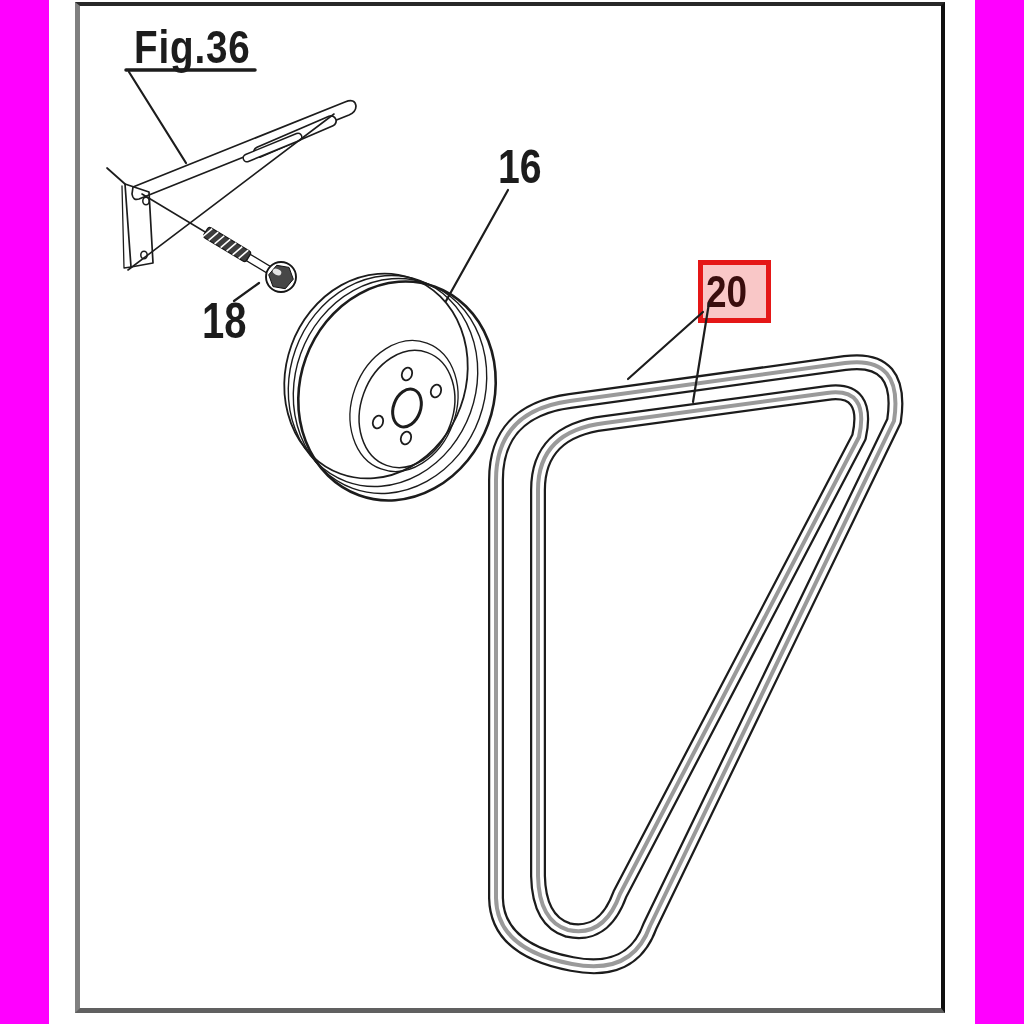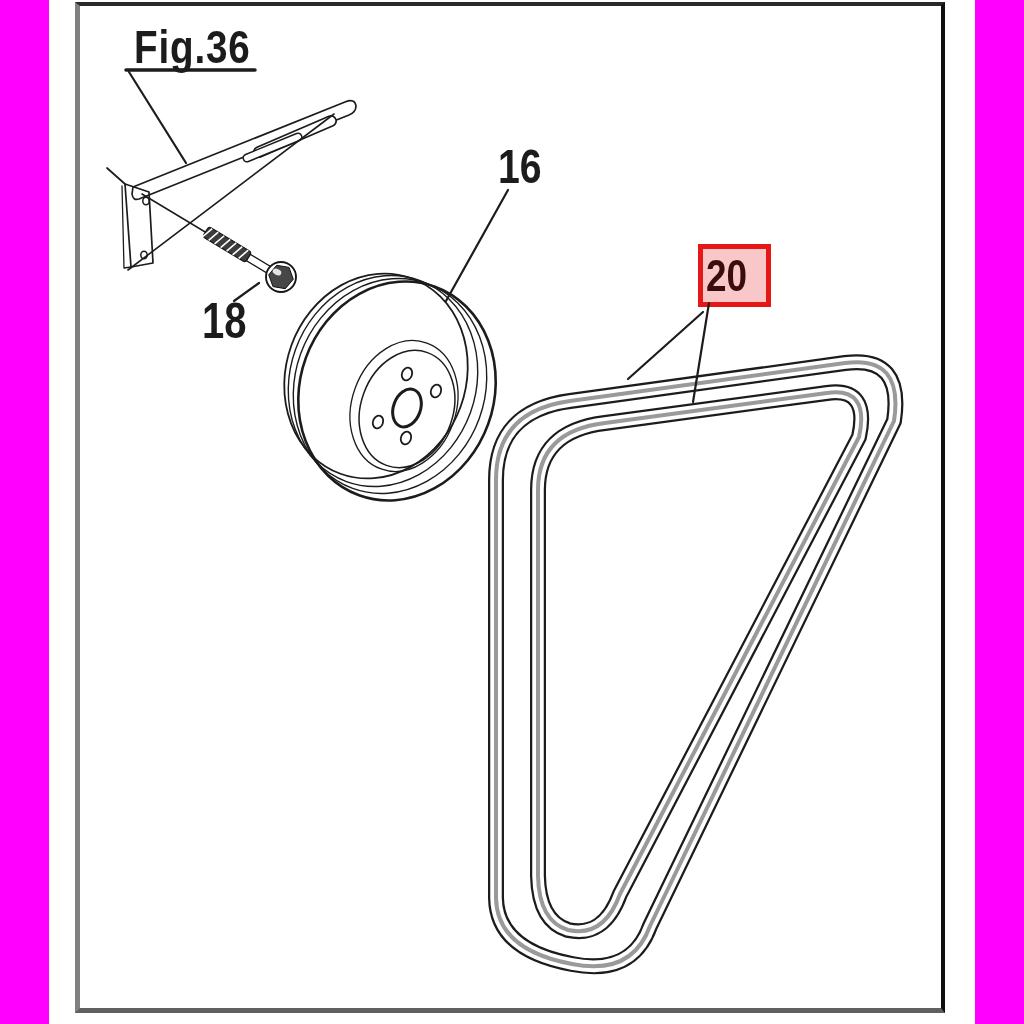--- a/index.html
+++ b/index.html
@@ -34,21 +34,21 @@
     line-height:1;white-space:nowrap;transform-origin:left top;transform:scaleX(.8);
   }
   .fig-label{
     position:absolute;z-index:4;left:134px;top:24px;font-size:46px;font-weight:700;
     color:var(--label-text,#1c1c1c);line-height:1;white-space:nowrap;
     transform-origin:left top;transform:scaleX(.84);letter-spacing:1px;
   }
   .label-16{left:498px;top:142px;font-size:49px;}
   .label-18{left:202px;top:296px;font-size:50px;}
   .highlight-box{
-    position:absolute;z-index:2;left:698px;top:244px;width:63px;height:53px;
+    position:absolute;z-index:2;left:698px;top:260px;width:63px;height:53px;
     border:5px solid var(--highlight-border,#e51717);
     background:var(--highlight-fill,#f9c7c7);
   }
   .highlight-box .num{
     position:absolute;left:3px;top:4px;font-size:45px;font-weight:700;line-height:1;
     color:var(--highlight-text,#3a0d0d);transform:scaleX(.82);transform-origin:left top;
   }
 </style>
 </head>
 <body>

